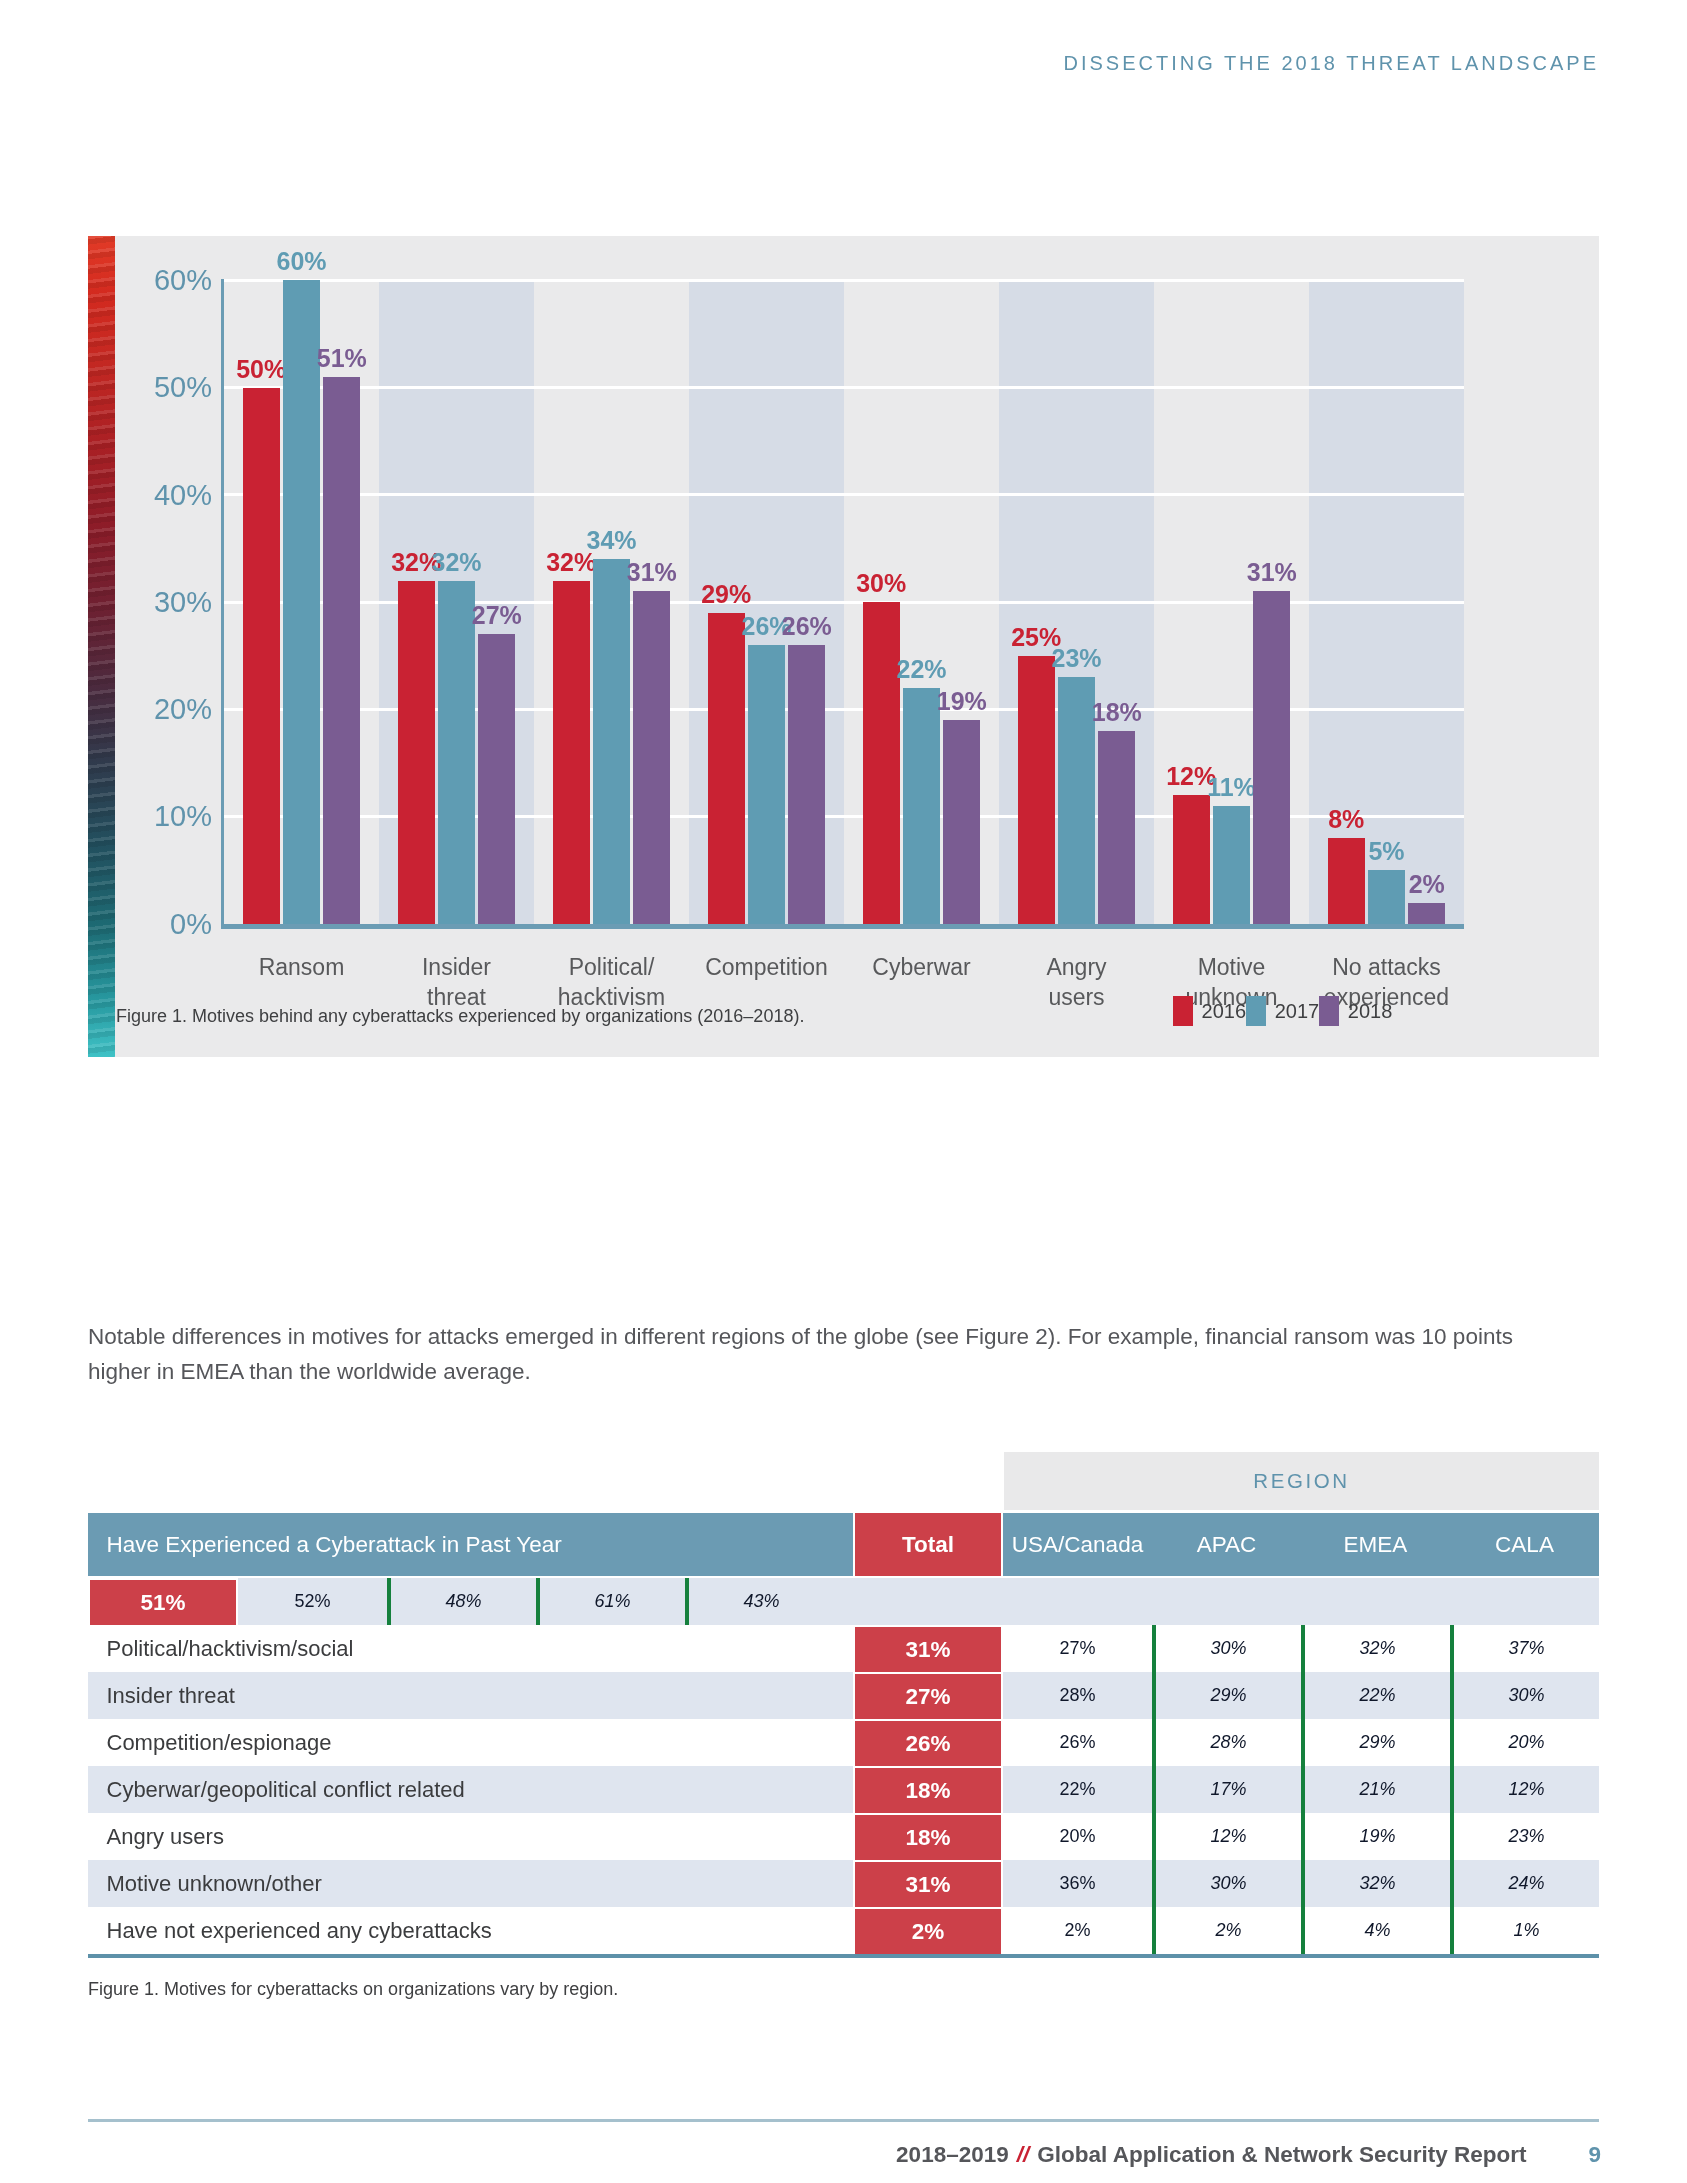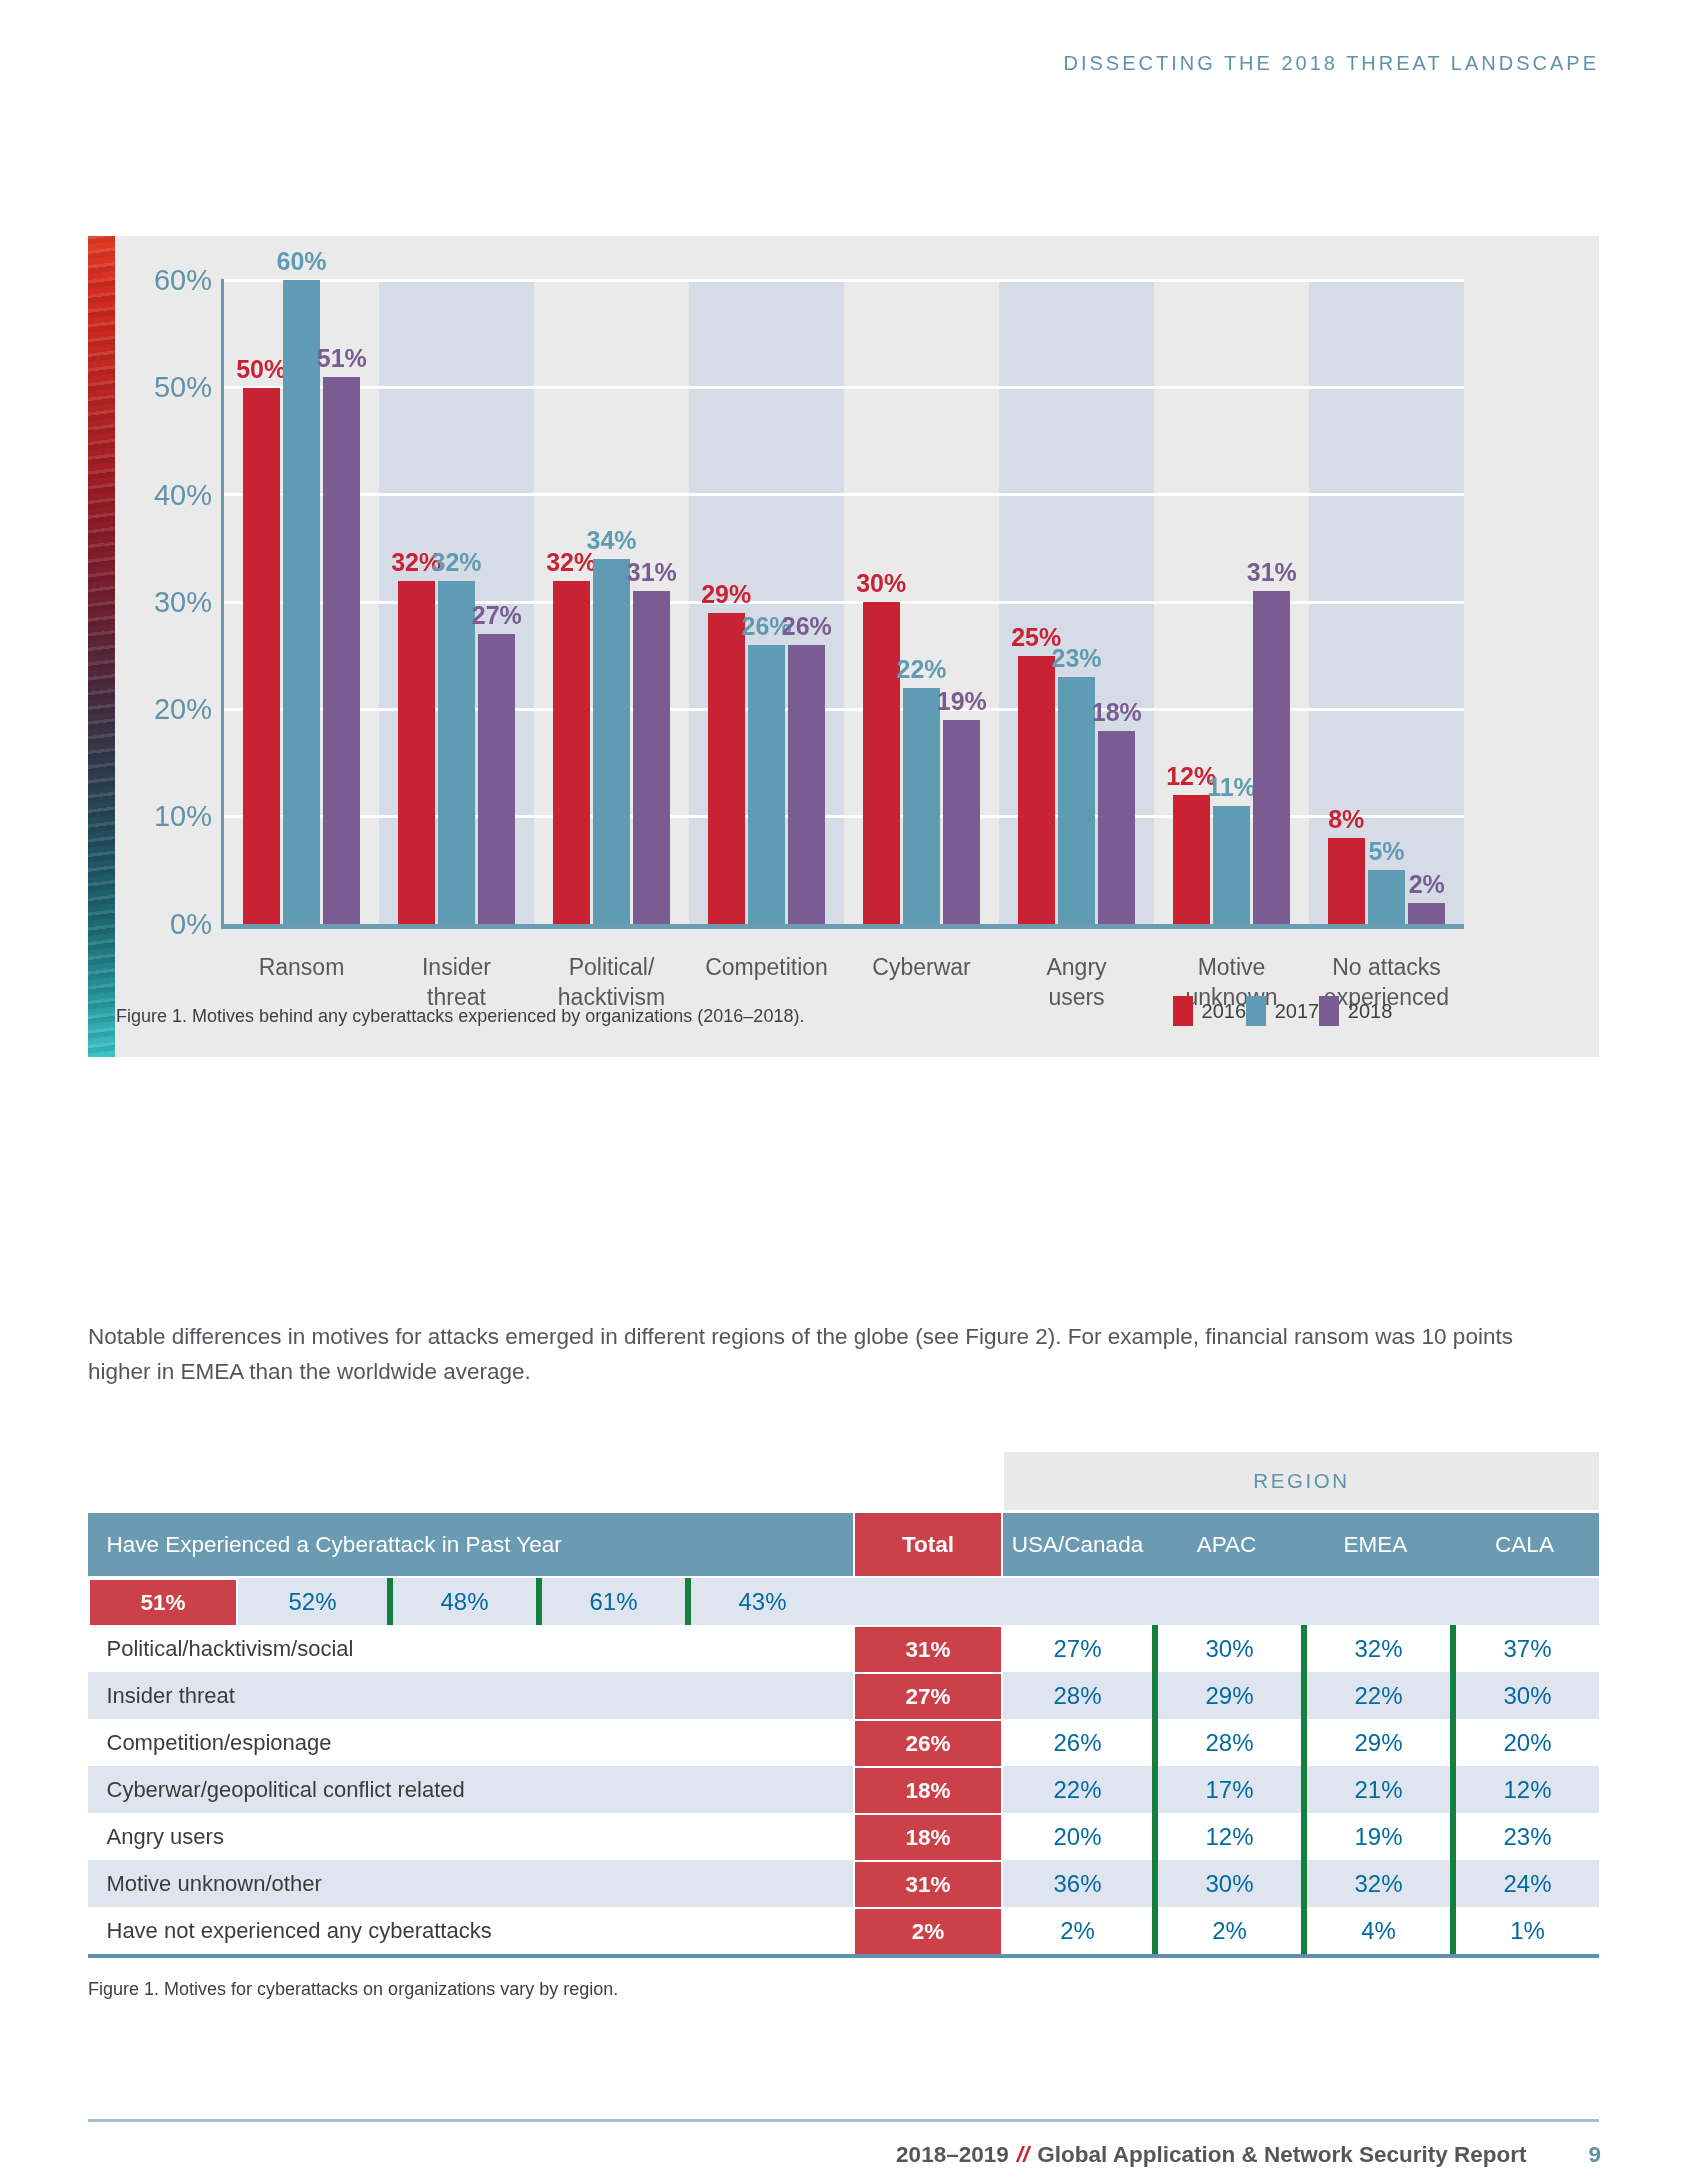--- a/index.html
+++ b/index.html
@@ -56,22 +56,22 @@
   .tbody-row.stripe{background:#dfe5ef;}
   .cell{display:flex;align-items:center;}
   .cell-label{width:765px;padding-left:18.5px;box-sizing:border-box;justify-content:flex-start;}
   .cell-total{width:150px;justify-content:center;background:#cc4049;color:#ffffff;
     border-left:2px solid #ffffff;border-right:2px solid #ffffff;box-sizing:border-box;}
   .cell-region{width:149px;justify-content:center;box-sizing:border-box;}
   .thead .cell{color:#ffffff;font-size:22.5px;}
   .thead .cell-total{font-weight:700;}
   .tbody-row .cell-label{font-size:22px;color:#3b3c3e;}
   .tbody-row .cell-total{font-size:22.5px;font-weight:700;border-top:2px solid #ffffff;}
-  .tbody-row .cell-region{font-size:24px;color:#0369a1;}
-  .tbody-row .cell-region.sep{border-left:6px solid #15803d;}
+  .tbody-row .cell-region{font-size:18px;color:#0f172a;}
+  .tbody-row .cell-region.sep{border-left:4px solid #15803d;font-style:italic;}
   .fig2-caption{position:absolute;left:88px;top:1979px;}
 
   
   .footer-rule{position:absolute;left:88px;top:2119px;width:1511px;height:2.6px;background:#a5c0cd;}
   .footer-text{position:absolute;right:86px;top:2142px;display:flex;align-items:flex-start;gap:8px;
     font-size:22.5px;font-weight:600;color:#55565a;}
   .footer-sep{color:#c92233;font-style:italic;}
   .footer-page{color:#5f93ac;font-weight:700;margin-left:54px;}
 </style>
 </head>

